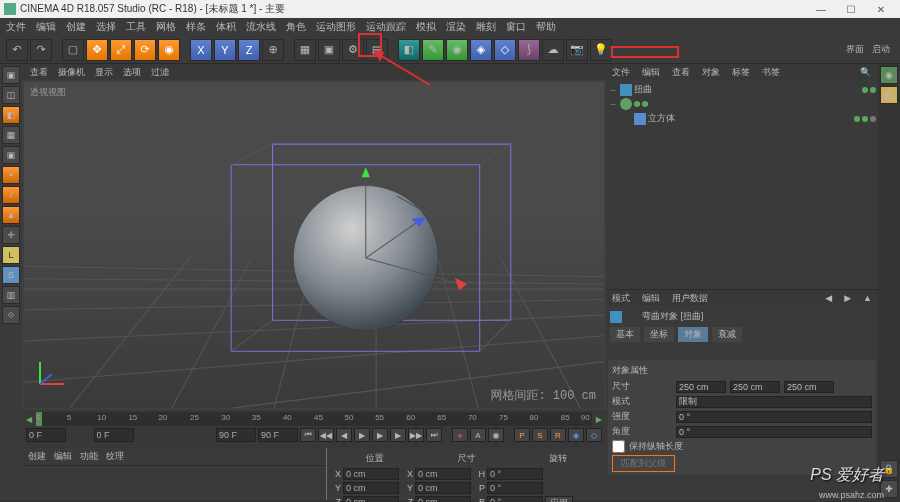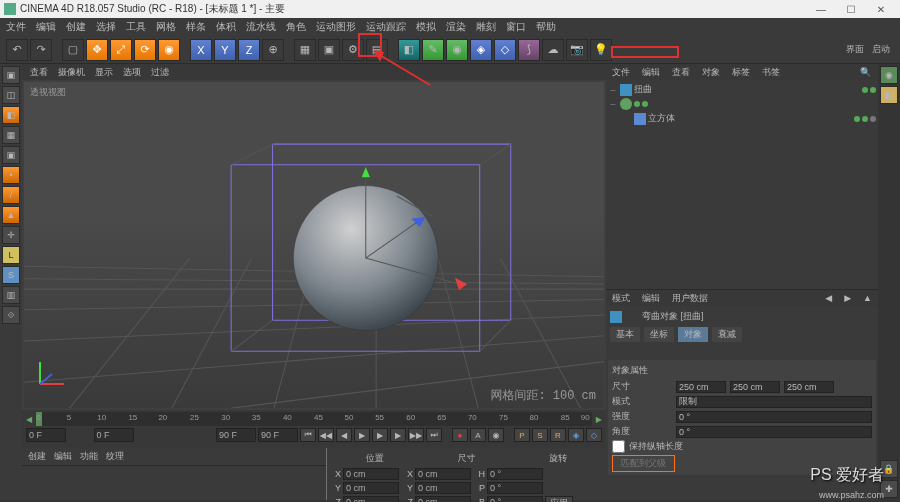--- a/index.html
+++ b/index.html
@@ -86,21 +86,21 @@
 .subtab { padding: 1px 6px; background: #444; }
 .subtab.active { background: #5a7a9a; }
 .attrgroup { background: #424242; padding: 2px; margin: 16px 0; }
 .attrrow { display: flex; align-items: center; gap: 4px; padding: 1px 2px; }
 .attrrow .albl { width: 60px; }
 .attrrow .aval { flex: 1; height: 12px; background: #2e2e2e; border: 1px solid #222; padding: 0 2px; display: flex; align-items: center; }
 .attrrow .aval.small { flex: 0 0 50px; }
 
 .righticons { width: 22px; background: #343434; display: flex; flex-direction: column; gap: 2px; padding: 2px; }
 .statusbar { height: 16px; background: #343434; font-size: 8px; color: #888; display: flex; align-items: center; padding: 0 6px; }
-.watermark { position: absolute; right: 16px; bottom: 16px; font-size: 16px; color: rgba(240,240,240,0.9); text-shadow: 1px 1px 2px #000; }
+.watermark { position: absolute; right: 16px; bottom: 16px; font-size: 16px; color: rgba(240,240,240,0.9); font-style: italic; text-shadow: 1px 1px 2px #000; }
 .watermark2 { position: absolute; right: 16px; bottom: 2px; font-size: 9px; color: rgba(220,220,220,0.8); }
 
 .arrow { position: absolute; pointer-events: none; }
 </style>
 </head>
 <body>
 
 <div class="titlebar">
   <div class="icon"></div>
   <div class="title">CINEMA 4D R18.057 Studio (RC - R18) - [未标题 1 *] - 主要</div>

